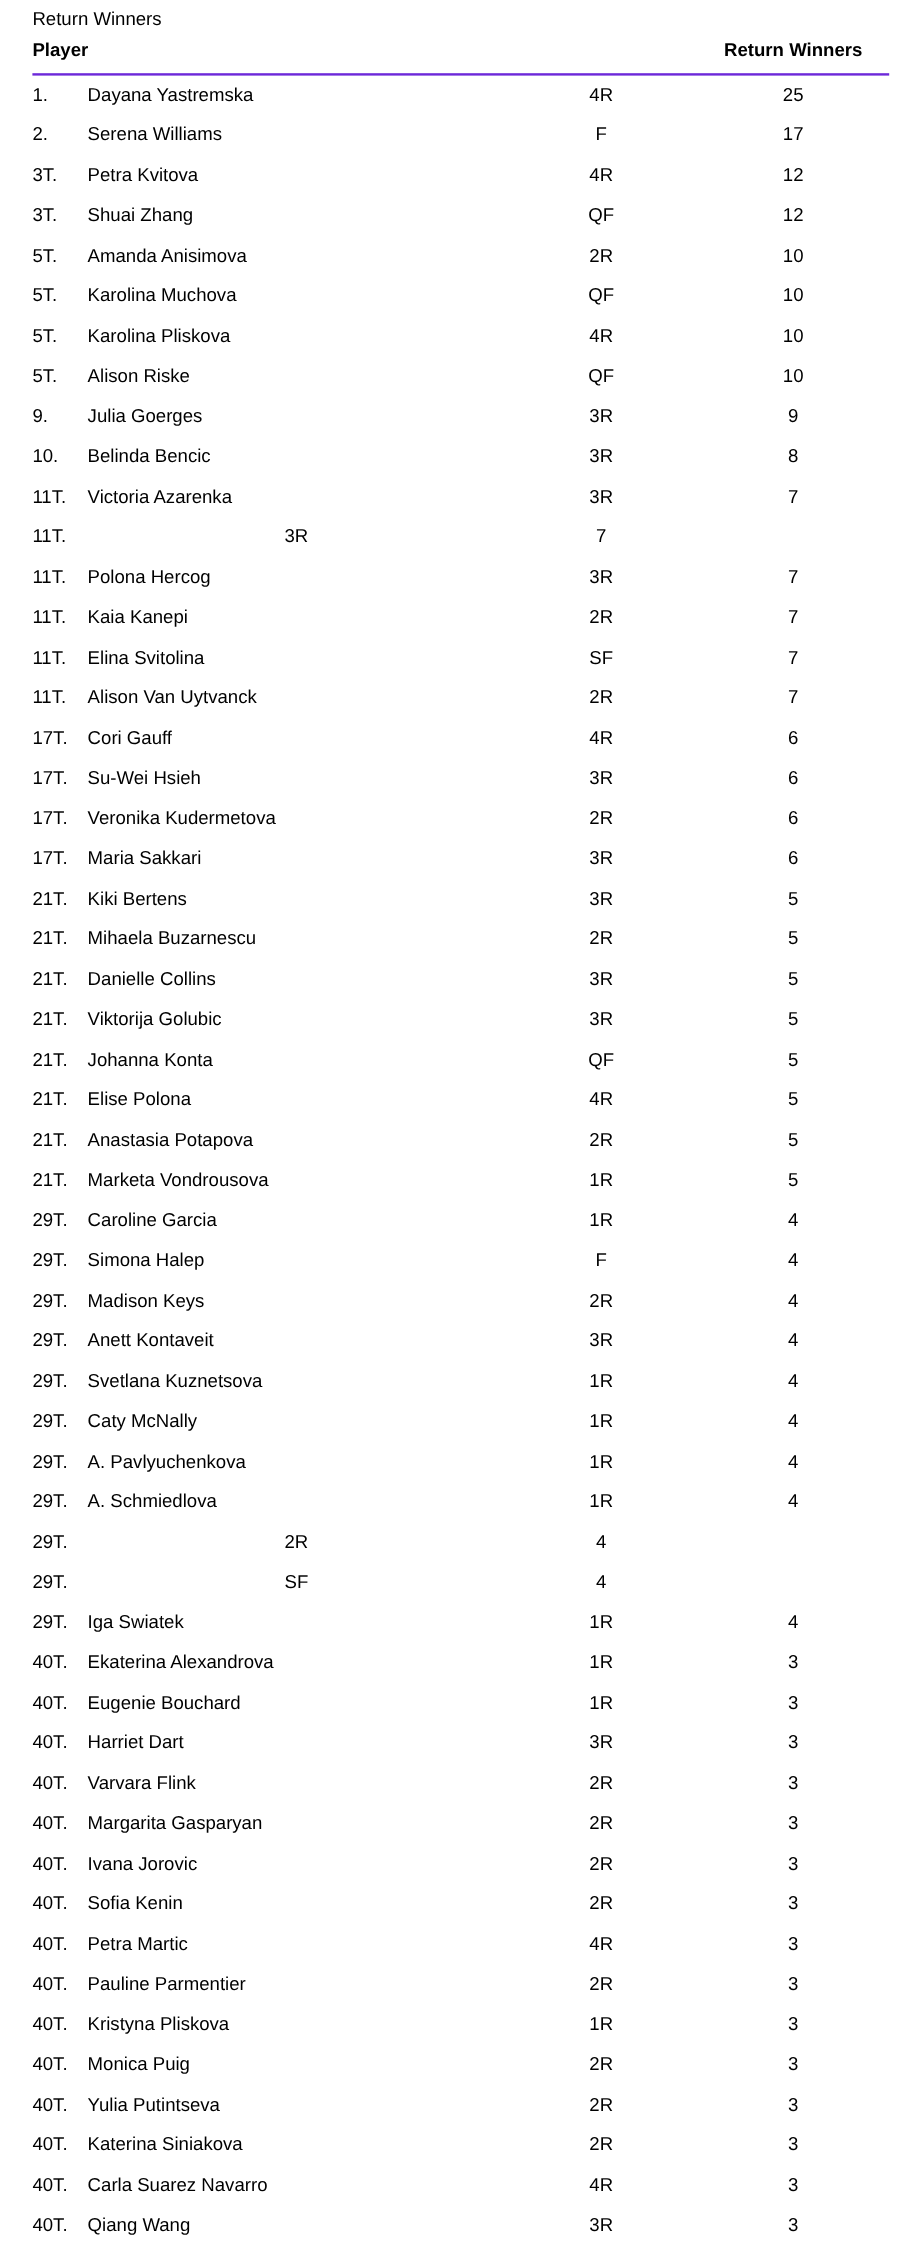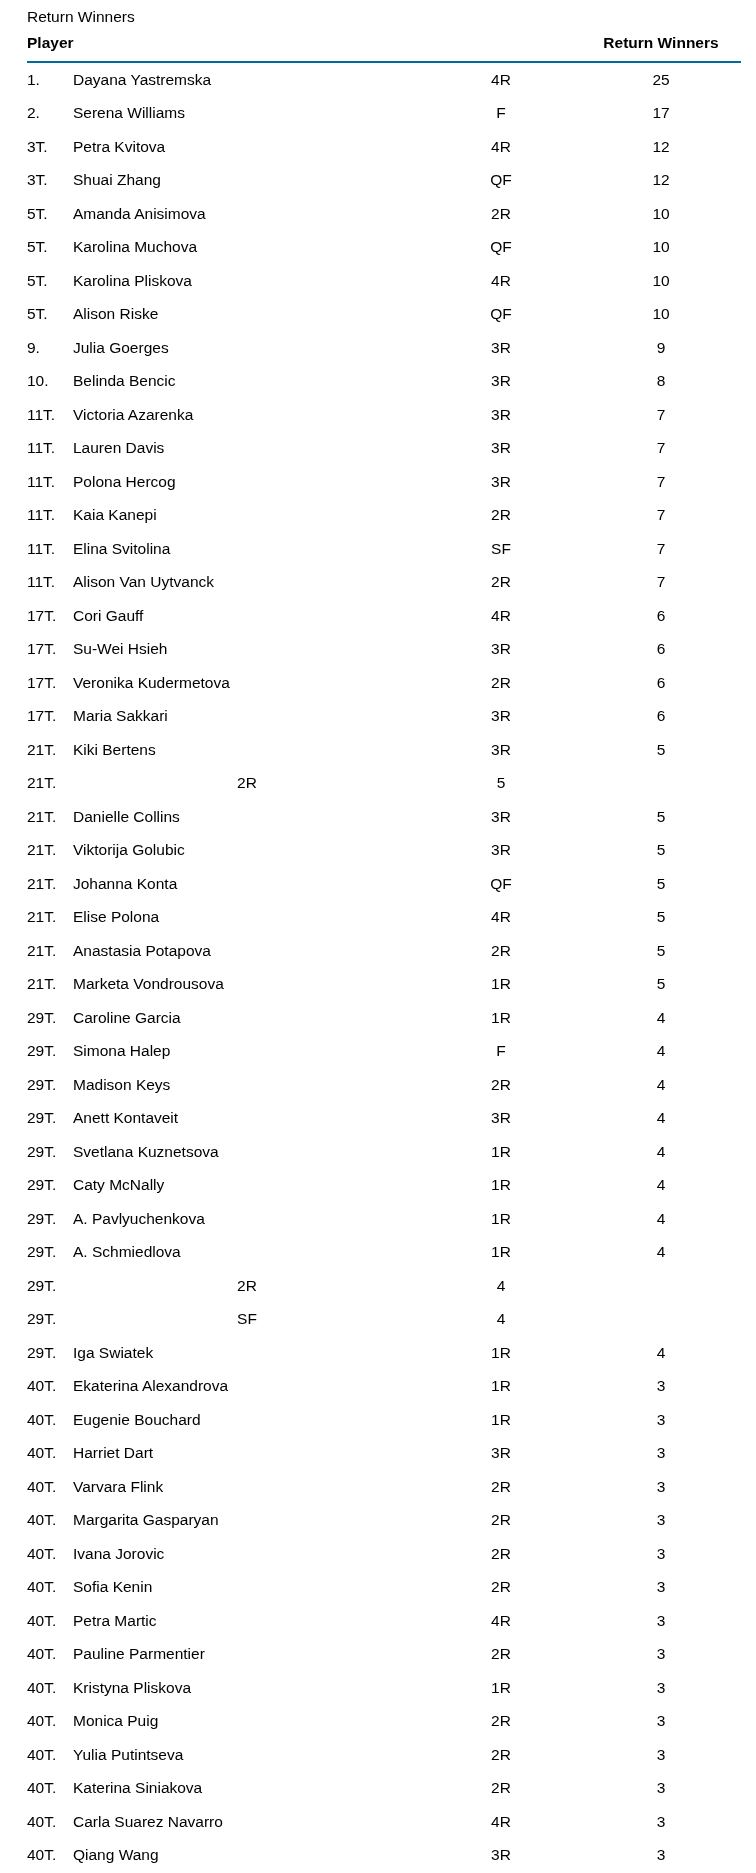--- a/index.html
+++ b/index.html
@@ -24,21 +24,21 @@
   }
   .stat-table {
     width: 714px;
   }
   .grid-row {
     display: grid;
     grid-template-columns: 46px 1fr 160px 160px;
     align-items: center;
   }
   .header-row {
-    border-bottom: 2px solid #0369a1;
+    border-bottom: 2px solid #6d28d9;
     padding-bottom: 9px;
     font-weight: 700;
     font-size: 15.5px;
     line-height: 19px;
   }
   .header-row .col-player {
     grid-column: 1 / 3;
     text-align: left;
   }
   .header-row .col-round {
@@ -138,21 +138,20 @@
     <div class="cell-value">8</div>
   </div>
         <div class="grid-row">
     <div class="cell-rank">11T.</div>
     <div class="cell-player">Victoria Azarenka</div>
     <div class="cell-round">3R</div>
     <div class="cell-value">7</div>
   </div>
         <div class="grid-row">
     <div class="cell-rank">11T.</div>
-    <div class="cell-player">Lauren Davis</div>
     <div class="cell-round">3R</div>
     <div class="cell-value">7</div>
   </div>
         <div class="grid-row">
     <div class="cell-rank">11T.</div>
     <div class="cell-player">Polona Hercog</div>
     <div class="cell-round">3R</div>
     <div class="cell-value">7</div>
   </div>
         <div class="grid-row">
@@ -198,20 +197,21 @@
     <div class="cell-value">6</div>
   </div>
         <div class="grid-row">
     <div class="cell-rank">21T.</div>
     <div class="cell-player">Kiki Bertens</div>
     <div class="cell-round">3R</div>
     <div class="cell-value">5</div>
   </div>
         <div class="grid-row">
     <div class="cell-rank">21T.</div>
+    <div class="cell-player">Mihaela Buzarnescu</div>
     <div class="cell-round">2R</div>
     <div class="cell-value">5</div>
   </div>
         <div class="grid-row">
     <div class="cell-rank">21T.</div>
     <div class="cell-player">Danielle Collins</div>
     <div class="cell-round">3R</div>
     <div class="cell-value">5</div>
   </div>
         <div class="grid-row">

